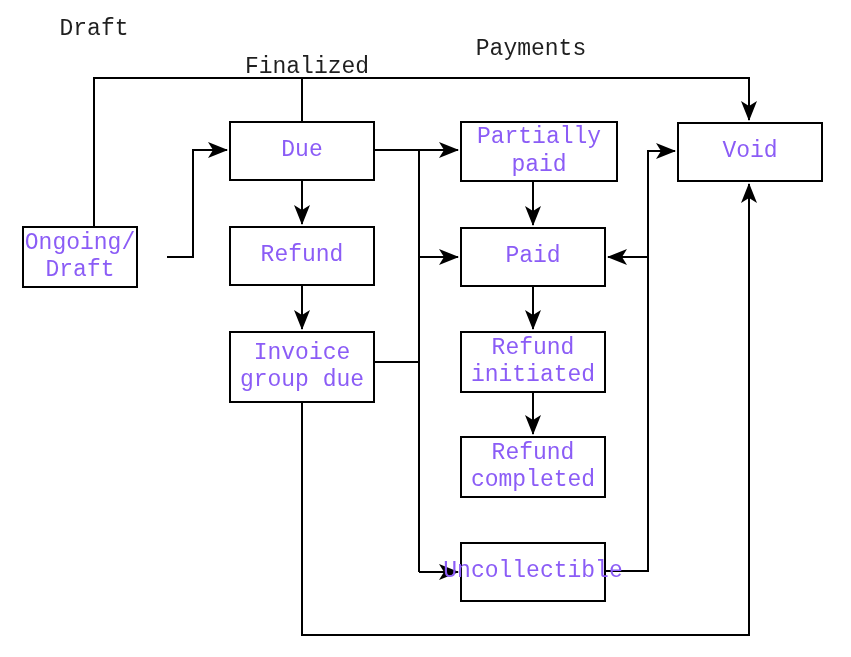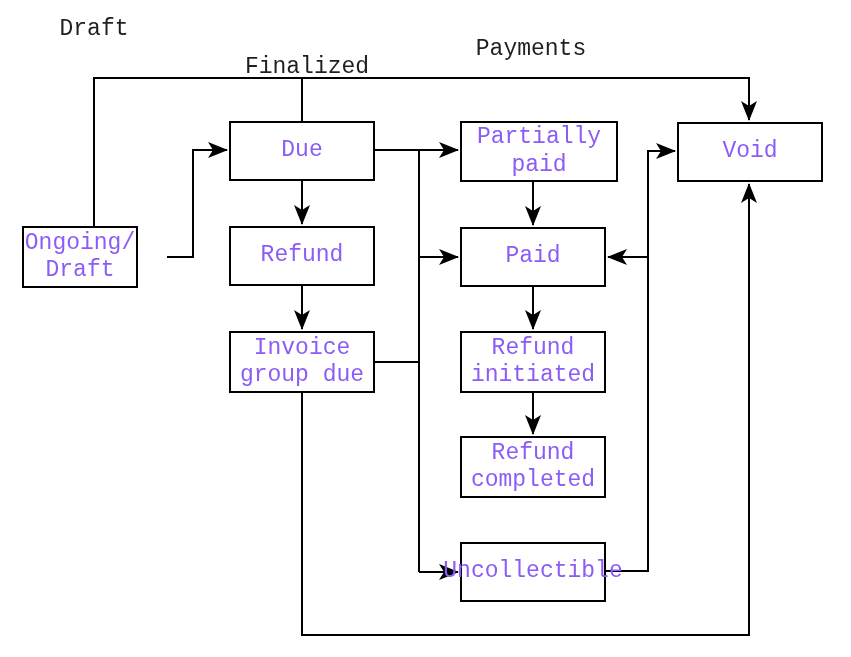--- a/index.html
+++ b/index.html
@@ -42,21 +42,21 @@
     line-height: 1.18;
     display: flex;
     align-items: center;
     justify-content: center;
     text-align: center;
     white-space: pre-line;
   }
   .n-ongoing { left: 22px;  top: 226px; width: 116px; height: 62px; }
   .n-due     { left: 229px; top: 121px; width: 146px; height: 60px; }
   .n-merged  { left: 229px; top: 226px; width: 146px; height: 60px; }
-  .n-igd     { left: 229px; top: 331px; width: 146px; height: 62px; }
+  .n-igd     { left: 229px; top: 331px; width: 146px; height: 72px; }
   .n-partial { left: 460px; top: 121px; width: 158px; height: 61px; }
   .n-paid    { left: 460px; top: 227px; width: 146px; height: 60px; }
   .n-rinit   { left: 460px; top: 331px; width: 146px; height: 62px; }
   .n-rcomp   { left: 460px; top: 436px; width: 146px; height: 62px; }
   .n-uncoll  { left: 460px; top: 542px; width: 146px; height: 60px; }
   .n-void    { left: 677px; top: 122px; width: 146px; height: 60px; }
 </style>
 </head>
 <body>
 

